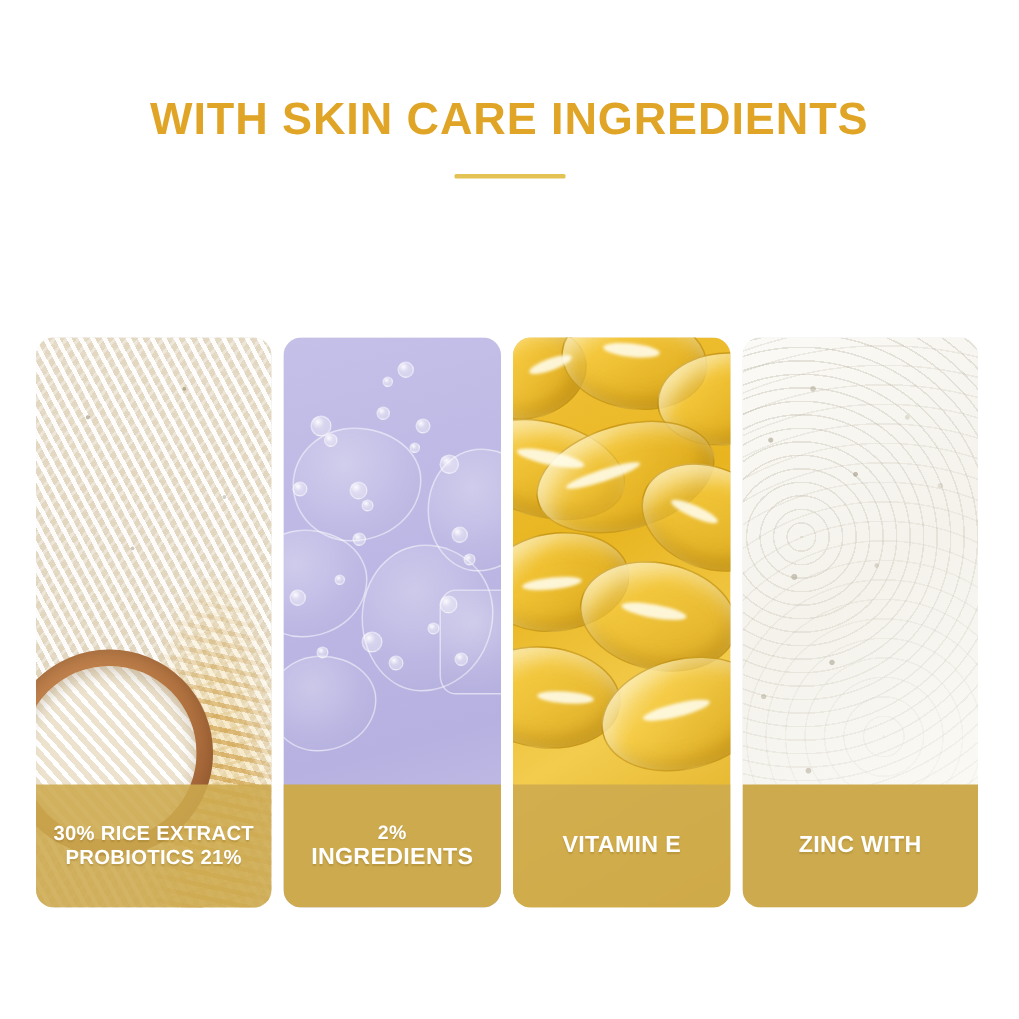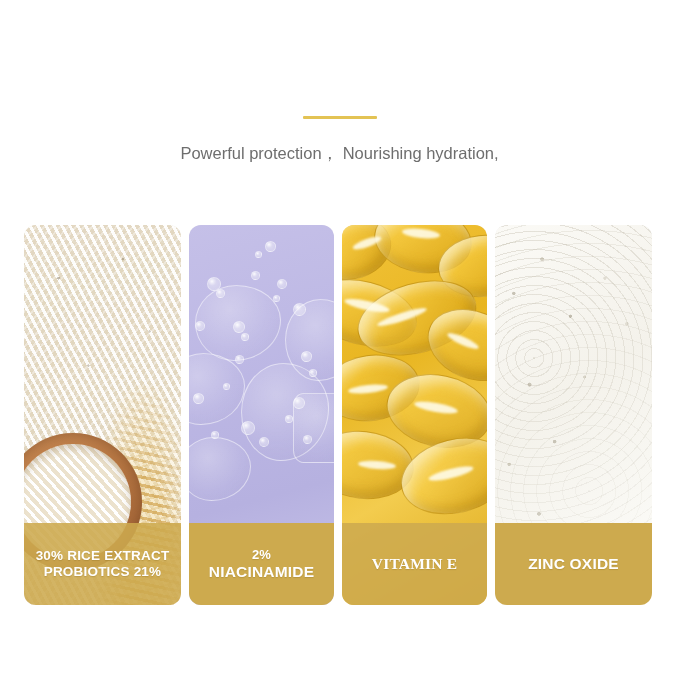--- a/index.html
+++ b/index.html
@@ -74,21 +74,21 @@
 
   .card {
     position: relative;
     height: 380px;
     border-radius: 12px;
     overflow: hidden;
     background: #efefef;
   }
   .card.c1 { width: 157px; }
   .card.c2 { width: 145px; }
-  .card.c3 { width: 145px; font-family: Liberation Serif, serif; }
+  .card.c3 { width: 145px; }
   .card.c4 { width: 157px; }
 
   .photo {
     position: absolute;
     inset: 0;
   }
 
   
   .rice-base {
     position: absolute; inset: 0;
@@ -246,25 +246,25 @@
   .label-text.three-line { font-size: 13.5px; text-align: center; }
   .label-text.two-line   { font-size: 15.5px; }
   .label-text.one-line   { font-size: 15.5px; }
   .label-text .small     { display: block; font-size: 13px; }
 </style>
 </head>
 <body>
 
 <div class="panel">
 
+  <div class="headline">WITH SKIN CARE INGREDIENTS</div>
 
   <div class="divider"></div>
 
   <div class="subtitle">
-    <div>Powerful protection， Nourishing hydration,</div>
   </div>
 
   <div class="cards">
 
     <div class="card c1">
       <div class="photo">
         <div class="rice-base"></div>
         <div class="rice-grains"></div>
         <div class="rice-speck"></div>
         <div class="wheat"></div>
@@ -310,21 +310,21 @@
           <div class="bub" style="left:70px; top:212px;width:8px;  height:8px;"></div>
           <div class="bub" style="left:22px; top:206px;width:6px;  height:6px;"></div>
           <div class="bub" style="left:114px;top:210px;width:7px;  height:7px;"></div>
           <div class="bub" style="left:4px;  top:168px;width:9px;  height:9px;"></div>
           <div class="gel-blob" style="left:104px;top:168px;width:56px;height:68px;border-radius:18%;"></div>
         </div>
       </div>
       <div class="label-band flat">
         <div class="label-text two-line">
           <span class="small">2%</span>
-          <span>NIACINAMIDE</span>
+          <span>INGREDIENTS</span>
         </div>
       </div>
     </div>
 
     <div class="card c3">
       <div class="photo">
         <div class="oil-base"></div>
         <div class="cap" style="left:-28px; top:-6px;  width:76px;  height:58px; transform:rotate(-18deg);"></div>
         <div class="cap" style="left:32px;  top:-18px; width:96px;  height:64px; transform:rotate(8deg);"></div>
         <div class="cap" style="left:96px;  top:10px;  width:86px;  height:60px; transform:rotate(-6deg);"></div>
@@ -353,19 +353,19 @@
     </div>
 
     <div class="card c4">
       <div class="photo">
         <div class="powder-base"></div>
         <div class="powder-grit"></div>
         <div class="powder-grit2"></div>
       </div>
       <div class="label-band flat">
         <div class="label-text one-line">
-          <span>ZINC OXIDE</span>
+          <span>ZINC WITH</span>
         </div>
       </div>
     </div>
 
   </div>
 </div>
 
 </body></html>

